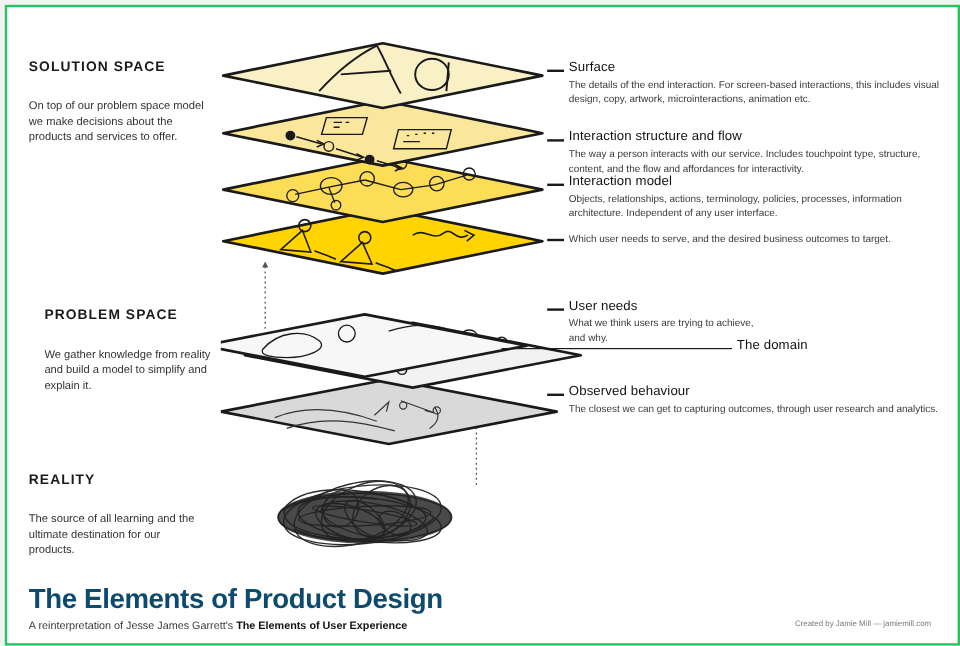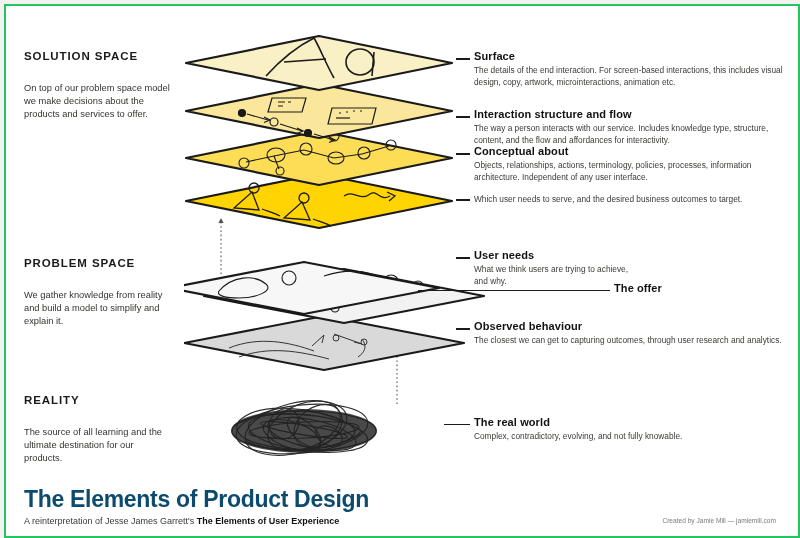--- a/index.html
+++ b/index.html
@@ -28,21 +28,21 @@
     width:150px;
   }
 
   
   .ann{position:absolute;}
   .ann-rule{
     position:absolute;height:0;border-top:2px solid #1a1a1a;
     top:8px;
   }
   .ann-title{
-    font-size:11px;font-weight:bold;color:#111;
+    font-size:11px;font-weight:normal;color:#111;
     letter-spacing:.1px;margin:0;
   }
   .ann-desc{
     font-size:8.3px;line-height:11.6px;color:#3a3a36;margin-top:3px;
   }
 
   
   .big-title{
     font-size:23px;font-weight:bold;color:#0c4a6e;letter-spacing:-.3px;
   }
@@ -58,21 +58,21 @@
 </head>
 <body>
 
 <div id="poster">
 
   <div class="abs" style="left:18px;top:44px;">
     <div class="sect-title">SOLUTION SPACE</div>
     <div class="sect-body" style="margin-top:20px;">On top of our problem space model we make decisions about the products and services to offer.</div>
   </div>
 
-  <div class="abs" style="left:18px;top:251px;">
+  <div class="abs" style="left:31px;top:251px;">
     <div class="sect-title">PROBLEM SPACE</div>
     <div class="sect-body" style="margin-top:20px;">We gather knowledge from reality and build a model to simplify and explain it.</div>
   </div>
 
   <div class="abs" style="left:18px;top:388px;">
     <div class="sect-title">REALITY</div>
     <div class="sect-body" style="margin-top:20px;">The source of all learning and the ultimate destination for our products.</div>
   </div>
 
   <svg class="abs" style="left:178px;top:20px;" width="320" height="460" viewBox="0 0 320 460">
@@ -217,56 +217,51 @@
 
   <div class="ann" style="left:468px;top:44px;width:312px;">
     <div class="ann-rule" style="left:-18px;width:14px;"></div>
     <div class="ann-title">Surface</div>
     <div class="ann-desc">The details of the end interaction. For screen-based interactions, this includes visual design, copy, artwork, microinteractions, animation etc.</div>
   </div>
 
   <div class="ann" style="left:468px;top:102px;width:312px;">
     <div class="ann-rule" style="left:-18px;width:14px;"></div>
     <div class="ann-title">Interaction structure and flow</div>
-    <div class="ann-desc">The way a person interacts with our service. Includes knowledge type, structure, content, and the flow and affordances for interactivity.</div>
+    <div class="ann-desc">The way a person interacts with our service. Includes touchpoint type, structure, content, and the flow and affordances for interactivity.</div>
   </div>
 
   <div class="ann" style="left:468px;top:139px;width:312px;">
     <div class="ann-rule" style="left:-18px;width:14px;"></div>
-    <div class="ann-title">Conceptual about</div>
+    <div class="ann-title">Interaction model</div>
     <div class="ann-desc">Objects, relationships, actions, terminology, policies, processes, information architecture. Independent of any user interface.</div>
   </div>
 
   <div class="ann" style="left:468px;top:185px;width:312px;">
     <div class="ann-rule" style="left:-18px;width:14px;"></div>
     <div class="ann-desc">Which user needs to serve, and the desired business outcomes to target.</div>
   </div>
 
   <div class="ann" style="left:468px;top:243px;width:160px;">
     <div class="ann-rule" style="left:-18px;width:14px;"></div>
     <div class="ann-title">User needs</div>
     <div class="ann-desc">What we think users are trying to achieve, and why.</div>
   </div>
 
   <div class="ann" style="left:608px;top:276px;width:172px;">
     <div class="ann-rule" style="left:-196px;width:192px;border-top-width:1.6px;"></div>
-    <div class="ann-title">The offer</div>
+    <div class="ann-title">The domain</div>
   </div>
 
   <div class="ann" style="left:468px;top:314px;width:312px;">
     <div class="ann-rule" style="left:-18px;width:14px;"></div>
     <div class="ann-title">Observed behaviour</div>
     <div class="ann-desc">The closest we can get to capturing outcomes, through user research and analytics.</div>
   </div>
 
-  <div class="ann" style="left:468px;top:410px;width:312px;">
-    <div class="ann-rule" style="left:-30px;width:26px;border-top-width:1.6px;"></div>
-    <div class="ann-title">The real world</div>
-    <div class="ann-desc">Complex, contradictory, evolving, and not fully knowable.</div>
-  </div>
 
   <div class="abs" style="left:18px;top:480px;">
     <div class="big-title">The Elements of Product Design</div>
     <div class="sub-title"><span>A reinterpretation of Jesse James Garrett's </span><b>The Elements of User Experience</b></div>
   </div>
 
   <div class="abs credit" style="right:22px;top:511px;">Created by Jamie Mill — jamiemill.com</div>
 
 </div>
 

